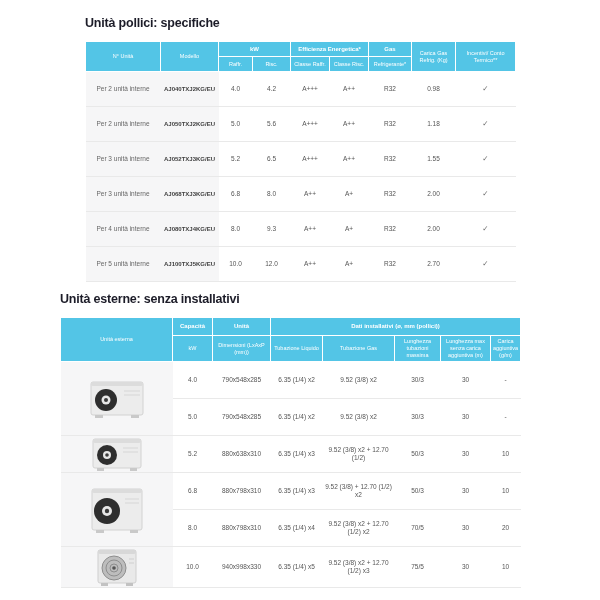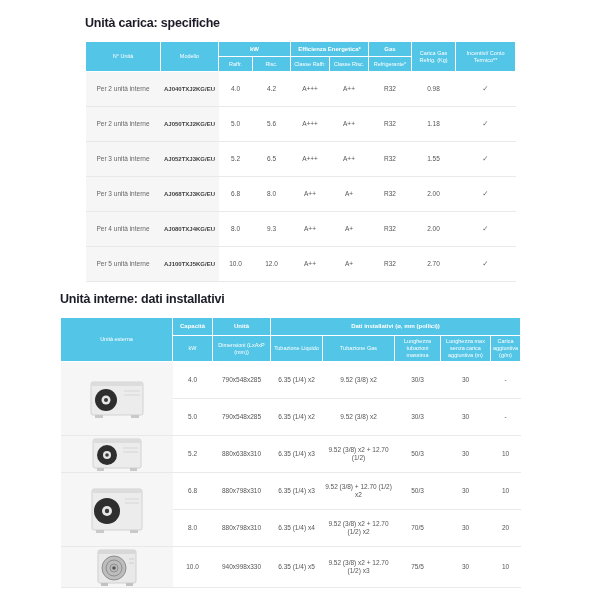--- a/index.html
+++ b/index.html
@@ -43,21 +43,21 @@
   .t1 thead th { height: 15px; }
   .t2 thead tr.r1 th { height: 18px; }
   .t2 thead tr.r2 th { height: 21px; }
 </style>
 </head>
 <body>
 
 <div class="sheet">
 
   <div class="block1">
-    <div class="sec-title">Unità carica: specifiche</div>
+    <div class="sec-title">Unità pollici: specifiche</div>
 
     <table class="t1">
       <colgroup>
         <col style="width:75px">
           <col style="width:58px">
           <col style="width:34px">
           <col style="width:38px">
         <col style="width:39px">
           <col style="width:39px">
           <col style="width:43px">
@@ -147,21 +147,21 @@
           <td>A+</td>
           <td>R32</td>
           <td>2.70</td>
           <td class="check">✓</td>
         </tr>
       </tbody>
     </table>
   </div>
 
   <div class="block2">
-    <div class="sec-title">Unità interne: dati installativi</div>
+    <div class="sec-title">Unità esterne: senza installativi</div>
 
     <table class="t2">
       <colgroup>
         <col style="width:112px">
           <col style="width:40px">
           <col style="width:58px">
           <col style="width:52px">
         <col style="width:72px">
           <col style="width:46px">
           <col style="width:50px">

